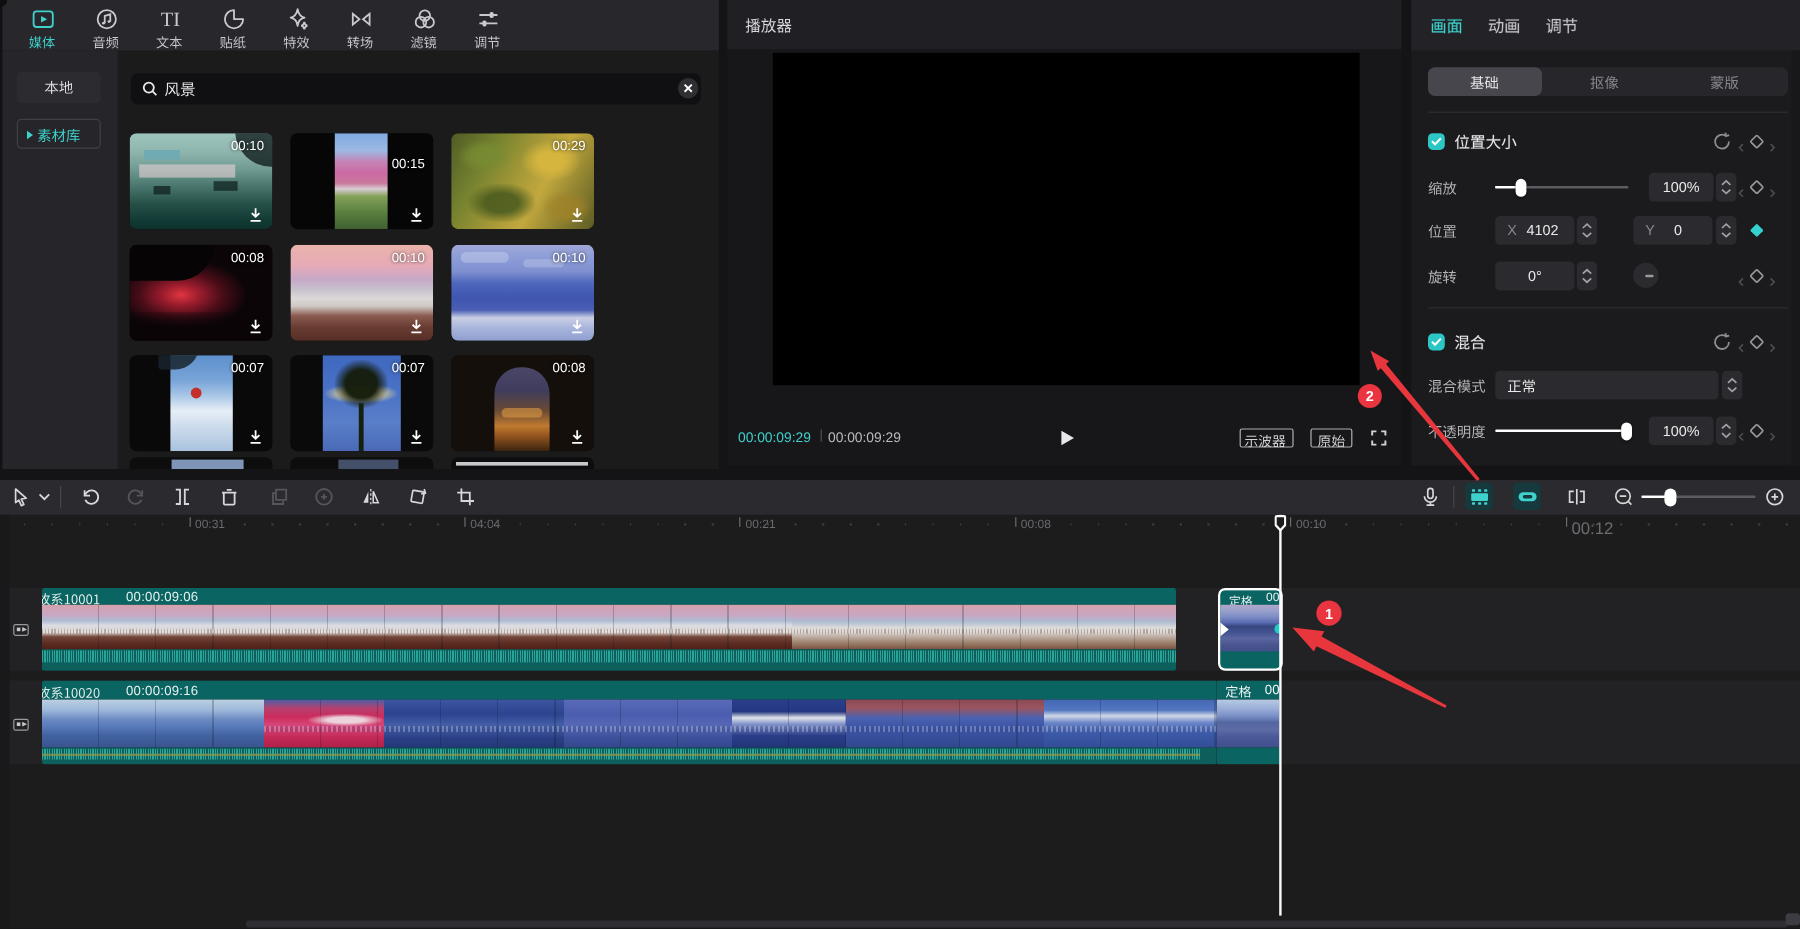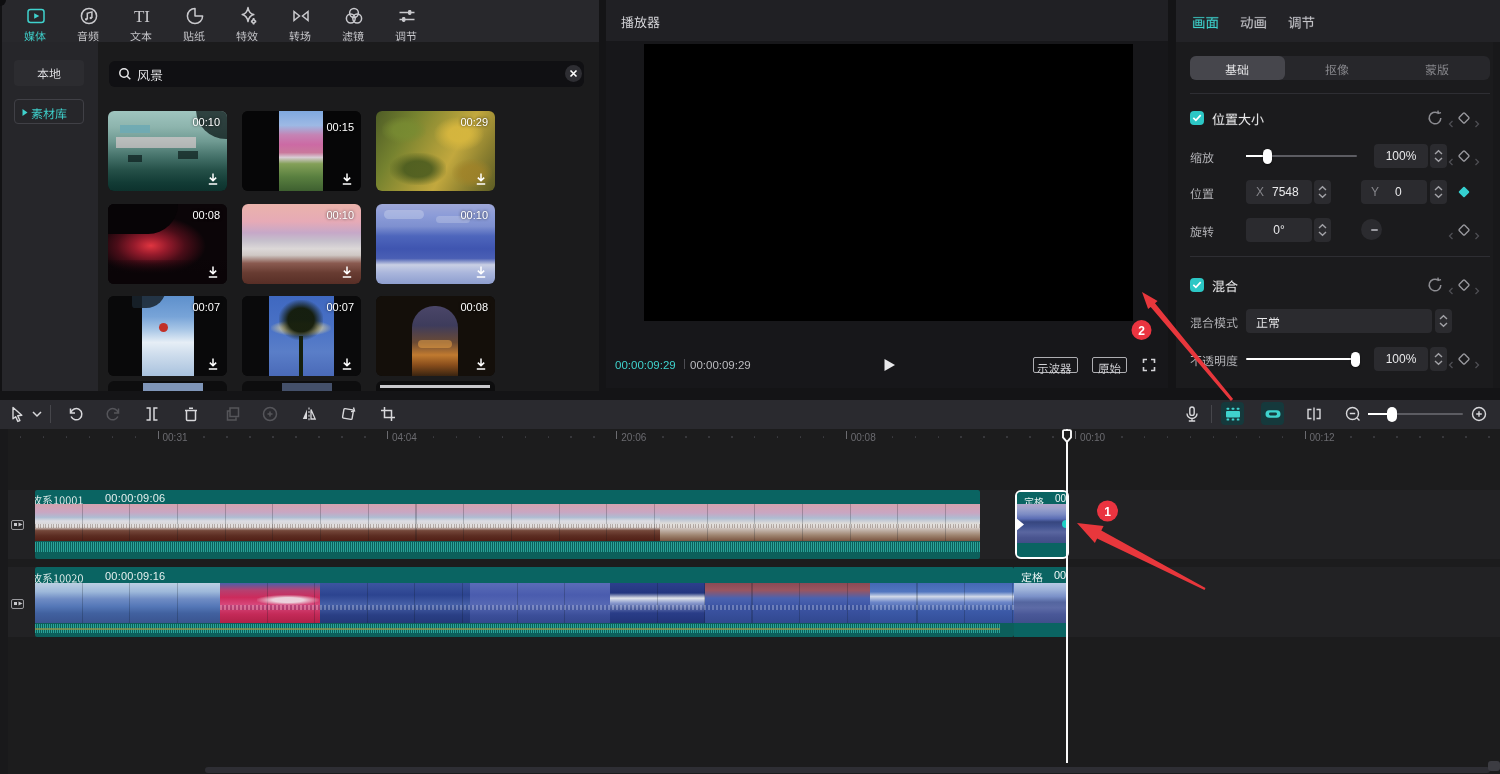--- a/index.html
+++ b/index.html
@@ -131,21 +131,21 @@
     <div style="position:absolute;right:7px;top:5px;font-size:11px;color:#fff;text-shadow:0 0 3px rgba(0,0,0,.8)">00:10</div>
     <div style="position:absolute;right:7px;bottom:5px;width:14px;height:14px"><svg width="14" height="14" viewBox="0 0 14 14">
         <path d="M7 1.5 V8.2 M3.8 5.6 L7 8.6 L10.2 5.6" fill="none" stroke="#fff" stroke-width="1.5"></path>
         <path d="M2.8 12 H11.2" stroke="#fff" stroke-width="1.5"></path>
       </svg></div>
   </div>
 <div style="position:absolute;left:242px;top:111px;width:119px;height:80px;background:#0d0d0e;border-radius:6px;overflow:hidden">
     <div style="position:absolute;position:absolute;left:0;top:0;width:119px;height:80px;background:#060607">
       <div style="position:absolute;left:37px;top:0;width:44px;height:80px;background:linear-gradient(180deg,#7fa9e0 0%,#9db9e4 18%,#c583b4 30%,#cc6aa4 42%,#c9799c 52%,#d8ccd4 58%,#84a058 66%,#5a8040 82%,#3e6030 100%)"></div>
     </div>
-    <div style="position:absolute;right:7px;top:10px;font-size:11px;color:#fff;text-shadow:0 0 3px rgba(0,0,0,.8)">00:15</div>
+    <div style="position:absolute;right:7px;top:20px;font-size:11px;color:#fff;text-shadow:0 0 3px rgba(0,0,0,.8)">00:15</div>
     <div style="position:absolute;right:7px;bottom:5px;width:14px;height:14px"><svg width="14" height="14" viewBox="0 0 14 14">
         <path d="M7 1.5 V8.2 M3.8 5.6 L7 8.6 L10.2 5.6" fill="none" stroke="#fff" stroke-width="1.5"></path>
         <path d="M2.8 12 H11.2" stroke="#fff" stroke-width="1.5"></path>
       </svg></div>
   </div>
 <div style="position:absolute;left:376px;top:111px;width:119px;height:80px;background:#0d0d0e;border-radius:6px;overflow:hidden">
     <div style="position:absolute;position:absolute;left:0;top:0;width:119px;height:80px;background:linear-gradient(120deg,#4e5c26 0%,#75822f 25%,#a89a38 48%,#c2a83e 62%,#8f8230 80%,#5c5c24 100%)">
       <div style="position:absolute;left:58px;top:6px;width:50px;height:34px;background:radial-gradient(ellipse,rgba(214,182,62,.95) 0 30%,rgba(214,182,62,0) 72%)"></div>
       <div style="position:absolute;left:6px;top:6px;width:44px;height:26px;background:radial-gradient(ellipse,rgba(120,140,50,.8) 0 35%,rgba(120,140,50,0) 75%)"></div>
       <div style="position:absolute;left:14px;top:42px;width:56px;height:32px;background:radial-gradient(ellipse,rgba(70,88,30,.85) 0 35%,rgba(70,88,30,0) 75%)"></div>
@@ -360,21 +360,21 @@
       <rect x="3.2" y="3.2" width="7.6" height="7.6" rx="1" transform="rotate(45 7 7)" fill="none" stroke="#97979c" stroke-width="1.4"></rect>
     </svg></div>
 <div style="position:absolute;left:1190px;top:186px"><svg width="24.0" height="12" viewBox="0 0 2000 1000">
       <g transform="translate(0,860) scale(1,-1)" fill="#b5b5b9">
         <use href="#g38" x="0"></use>
         <use href="#g39" x="1000"></use>
       </g>
     </svg></div>
 <div style="position:absolute;left:1246px;top:180px;width:66px;height:24px;background:#2b2b2f;border-radius:4px;line-height:24px;font-size:12px">
     <span style="position:absolute;left:10px;color:#85858a">X</span>
-    <span style="position:absolute;left:26px;color:#e9e9eb">7548</span>
+    <span style="position:absolute;left:26px;color:#e9e9eb">4102</span>
   </div>
 <div style="position:absolute;left:1314px;top:180px;width:17px;height:24px;background:#2b2b2f;border-radius:4px">
     <svg style="position:absolute;left:3px;top:4px" width="11" height="16" viewBox="0 0 11 16">
       <path d="M2 6 L5.5 2.8 L9 6 M2 10 L5.5 13.2 L9 10" fill="none" stroke="#a2a2a7" stroke-width="1.4"></path>
     </svg>
   </div>
 <div style="position:absolute;left:1361px;top:180px;width:66px;height:24px;background:#2b2b2f;border-radius:4px;line-height:24px;font-size:12px">
     <span style="position:absolute;left:10px;color:#85858a">Y</span>
     <span style="position:absolute;left:34px;color:#e9e9eb">0</span>
   </div>
@@ -552,27 +552,27 @@
 <div style="position:absolute;left:1387px;top:406.5px;width:10px;height:15px;background:#fff;border-radius:5px"></div>
 <div style="position:absolute;left:1470px;top:405px;width:18px;height:18px"><svg width="18" height="18" viewBox="0 0 18 18">
       <circle cx="9" cy="9" r="6.5" fill="none" stroke="#d8d8db" stroke-width="1.4"></circle>
       <path d="M6.2 9 H11.8 M9 6.2 V11.8" stroke="#d8d8db" stroke-width="1.4"></path>
     </svg></div>
 <div style="position:absolute;left:157.5px;top:431px;width:1px;height:8px;background:#6b6b70"></div>
 <div style="position:absolute;left:162.5px;top:432px;font-size:10px;color:#6b6b70">00:31</div>
 <div style="position:absolute;left:386.9px;top:431px;width:1px;height:8px;background:#6b6b70"></div>
 <div style="position:absolute;left:391.9px;top:432px;font-size:10px;color:#6b6b70">04:04</div>
 <div style="position:absolute;left:616.3px;top:431px;width:1px;height:8px;background:#6b6b70"></div>
-<div style="position:absolute;left:621.3px;top:432px;font-size:10px;color:#6b6b70">20:06</div>
+<div style="position:absolute;left:621.3px;top:432px;font-size:10px;color:#6b6b70">00:21</div>
 <div style="position:absolute;left:845.7px;top:431px;width:1px;height:8px;background:#6b6b70"></div>
 <div style="position:absolute;left:850.7px;top:432px;font-size:10px;color:#6b6b70">00:08</div>
 <div style="position:absolute;left:1075.1px;top:431px;width:1px;height:8px;background:#6b6b70"></div>
 <div style="position:absolute;left:1080.1px;top:432px;font-size:10px;color:#6b6b70">00:10</div>
 <div style="position:absolute;left:1304.5px;top:431px;width:1px;height:8px;background:#6b6b70"></div>
-<div style="position:absolute;left:1309.5px;top:432px;font-size:10px;color:#6b6b70">00:12</div>
+<div style="position:absolute;left:1309.5px;top:432px;font-size:14px;color:#6b6b70">00:12</div>
 <div style="position:absolute;left:19.9px;top:436px;width:1.6px;height:1.6px;background:#3e3e43;border-radius:50%"></div>
 <div style="position:absolute;left:42.8px;top:436px;width:1.6px;height:1.6px;background:#3e3e43;border-radius:50%"></div>
 <div style="position:absolute;left:65.7px;top:436px;width:1.6px;height:1.6px;background:#3e3e43;border-radius:50%"></div>
 <div style="position:absolute;left:88.7px;top:436px;width:1.6px;height:1.6px;background:#3e3e43;border-radius:50%"></div>
 <div style="position:absolute;left:111.6px;top:436px;width:1.6px;height:1.6px;background:#3e3e43;border-radius:50%"></div>
 <div style="position:absolute;left:134.6px;top:436px;width:1.6px;height:1.6px;background:#3e3e43;border-radius:50%"></div>
 <div style="position:absolute;left:180.4px;top:436px;width:1.6px;height:1.6px;background:#3e3e43;border-radius:50%"></div>
 <div style="position:absolute;left:203.4px;top:436px;width:1.6px;height:1.6px;background:#3e3e43;border-radius:50%"></div>
 <div style="position:absolute;left:226.3px;top:436px;width:1.6px;height:1.6px;background:#3e3e43;border-radius:50%"></div>
 <div style="position:absolute;left:249.3px;top:436px;width:1.6px;height:1.6px;background:#3e3e43;border-radius:50%"></div>

